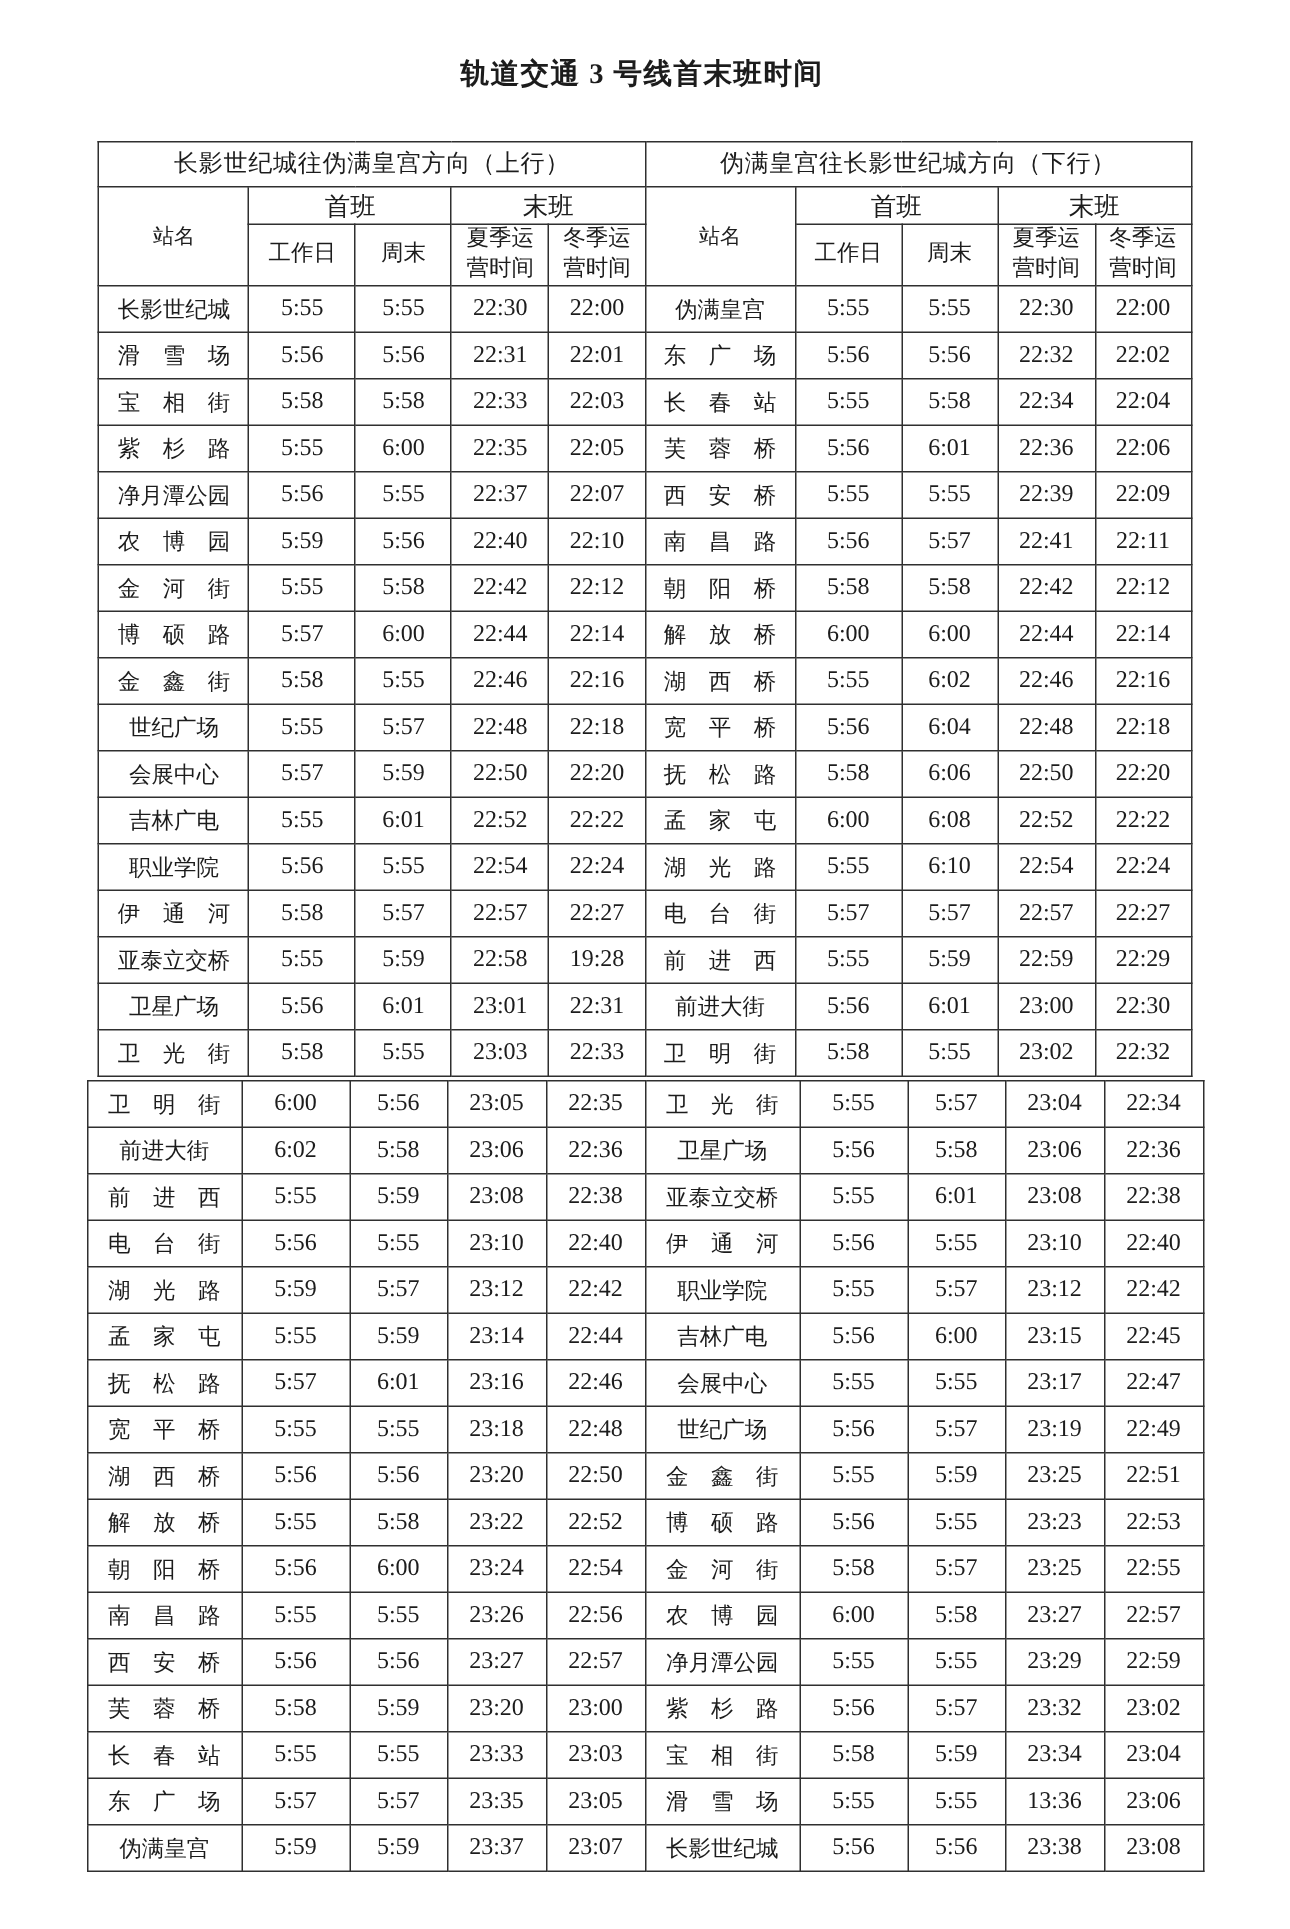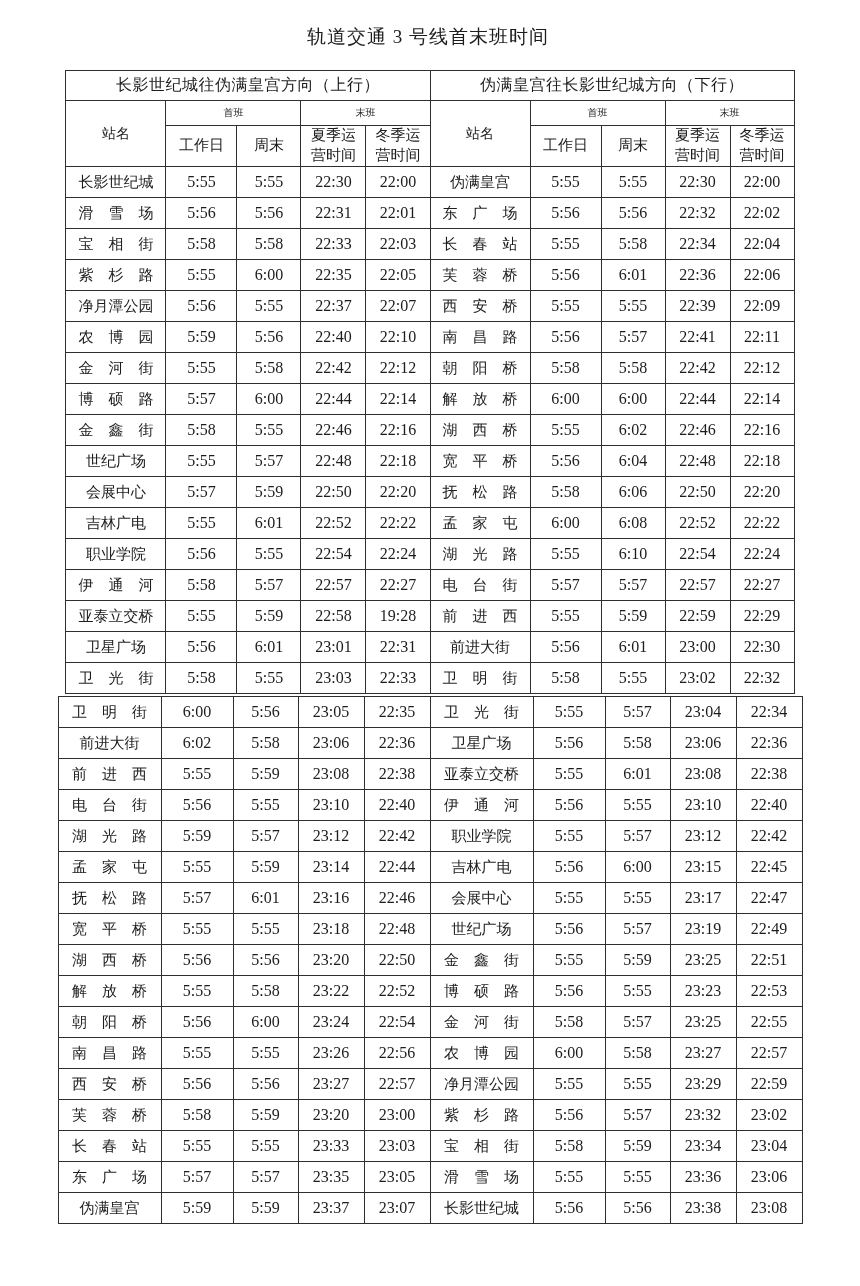--- a/index.html
+++ b/index.html
@@ -6,42 +6,42 @@
   body {
     width: 860px; height: 1286px;
     background: #ffffff;
     font-family: "Liberation Serif", "DejaVu Serif", serif;
     color: #1c1c1c;
   }
   .page { width: 860px; height: 1286px; overflow: hidden; }
   .title {
     text-align: center;
     font-size: 19px;
-    font-weight: normal;
+    font-weight: bold;
     letter-spacing: 1px;
-    margin: 0;
+    margin: 12px;
     padding: 24px 4px 20px 0;
   }
   table {
     border-collapse: collapse;
     table-layout: fixed;
     margin: 0 auto;
   }
   table.t1 { width: 728px; }
   table.t2 { width: 744px; margin-top: 2px; }
   th, td {
     border: 1px solid #2f2f2f;
     text-align: center;
     vertical-align: middle;
     padding: 0 2px;
     font-weight: normal;
     overflow: hidden;
   }
   .dir-row th { height: 29px; font-size: 16px; letter-spacing: 0.5px; font-family: Liberation Serif, serif; }
-  .h2-row th { height: 24px; font-size: 10px; }
+  .h2-row th { height: 24px; font-size: 17px; }
   .h3-row th { height: 40px; font-size: 15px; line-height: 1.32; white-space: pre-line; }
   th.station-h { font-size: 14px; }
   td { height: 30px; }
   td.station { font-size: 15px; }
   td.time { font-size: 16px; font-family: "Liberation Serif", "DejaVu Serif", serif; }
   col.c-station { width: 100px; }
   col.c-wd { width: 71px; }
   col.c-we { width: 64px; }
   col.c-su { width: 65px; }
   col.c-wi { width: 64px; }
@@ -503,21 +503,21 @@
         </tr>
         <tr>
           <td class="station">东　广　场</td>
           <td class="time">5:57</td>
           <td class="time">5:57</td>
           <td class="time">23:35</td>
           <td class="time">23:05</td>
           <td class="station">滑　雪　场</td>
           <td class="time">5:55</td>
           <td class="time">5:55</td>
-          <td class="time">23:36</td>
+          <td class="time">13:36</td>
           <td class="time">23:06</td>
         </tr>
         <tr>
           <td class="station">伪满皇宫</td>
           <td class="time">5:59</td>
           <td class="time">5:59</td>
           <td class="time">23:37</td>
           <td class="time">23:07</td>
           <td class="station">长影世纪城</td>
           <td class="time">5:56</td>

